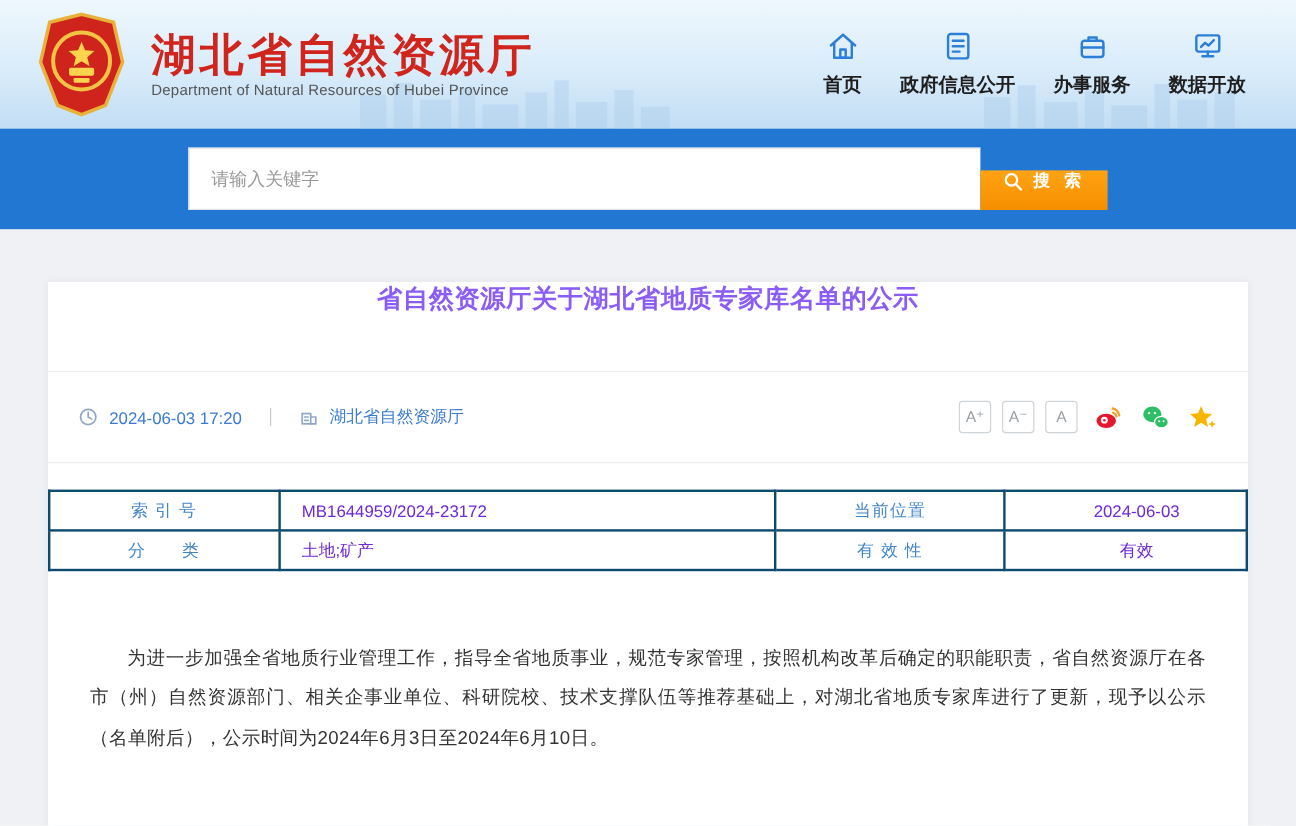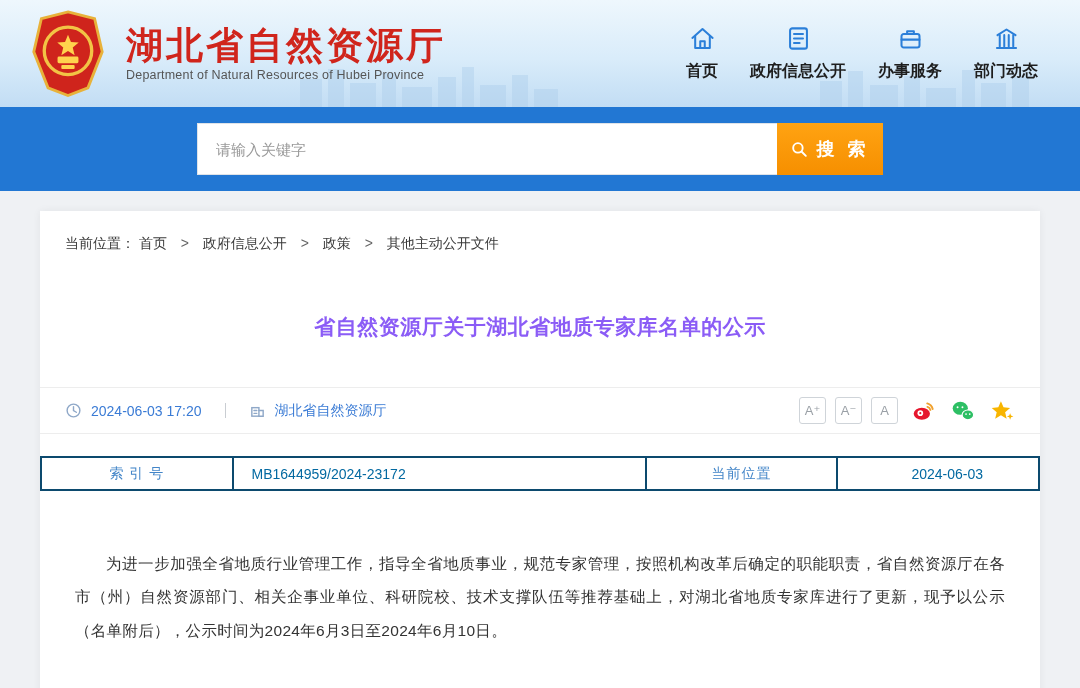--- a/index.html
+++ b/index.html
@@ -18,68 +18,69 @@
   .site-title{ font-size:37px; font-weight:bold; color:#d0251c; letter-spacing:3px; line-height:1.15; }
   .site-subtitle{ font-size:12.5px; color:#555; margin-top:0; letter-spacing:.2px; }
   .main-nav{ margin-left:auto; display:flex; gap:32px; position:relative; z-index:2; padding-right:12px; }
   .nav-item{ display:flex; flex-direction:column; align-items:center; gap:9px; cursor:pointer; text-decoration:none; }
   .nav-icon{ width:27px; height:27px; }
   .nav-icon svg{ width:100%; height:100%; }
   .nav-label{ font-size:16px; font-weight:bold; color:#1e1e1e; white-space:nowrap; }
 
   
   .search-band{ height:84px; background:#2277d3; display:flex; align-items:center; justify-content:center; }
-  .search-box{ display:flex; width:686px; height:52px; }
+  .search-box{ display:flex; width:766px; height:52px; }
   .search-input{
     flex:1; border:1px solid #dfe3e8; border-right:none; padding:0 18px;
     font-size:15px; color:#333; outline:none; background:#fff;
     font-family:"Liberation Sans","DejaVu Sans",sans-serif;
   }
   .search-input::placeholder{ color:#999; }
   .search-btn{
     width:106px; border:none; background:linear-gradient(180deg,#ffa312,#f68f00);
-    color:#fff; font-size:18px; font-weight:bold; letter-spacing:4px;
-    display:flex; align-items:center; justify-content:center; gap:7px; cursor:pointer;
+    color:#fff; font-size:14px; font-weight:bold; letter-spacing:4px;
+    display:flex; align-items:flex-start; justify-content:center; gap:7px; cursor:pointer;
     font-family:"Liberation Sans","DejaVu Sans",sans-serif;
+    margin-top:19px;
   }
   .search-btn svg{ width:19px; height:19px; }
 
   
   .content-card{
     margin:20px 40px 0; background:#fff; min-height:560px;
     box-shadow:0 0 8px rgba(0,0,0,.06); padding-bottom:40px;
   }
   .breadcrumb{ padding:24px 25px 16px; font-size:14px; color:#3a3a3a; }
   .breadcrumb a{ color:#3a3a3a; text-decoration:none; cursor:pointer; }
   .crumb-sep{ margin:0 10px; color:#666; }
 
   .article-title{ text-align:center; font-size:21px; font-weight:bold; color:#8b5cf6; margin:44px 60px 0; letter-spacing:.5px; }
 
   .meta-row{
-    margin:46px 0 0; padding:9px 25px; border-top:1px solid #ededed; border-bottom:1px solid #ededed;
+    margin:46px 0 0; padding:24px 25px; border-top:1px solid #ededed; border-bottom:1px solid #ededed;
     display:flex; align-items:center; font-size:14px; color:#3a7bd5;
   }
   .meta-left{ display:flex; align-items:center; gap:9px; }
   .meta-icon{ width:17px; height:17px; display:inline-flex; }
   .meta-icon svg{ width:100%; height:100%; }
   .meta-divider{ width:1px; height:15px; background:#c9cdd2; margin:0 14px; }
   .meta-source{ color:#3a7bd5; text-decoration:none; cursor:pointer; }
   .meta-right{ margin-left:auto; display:flex; align-items:center; gap:9px; }
   .font-size-btn{
     width:27px; height:27px; border:1px solid #cfd4d9; border-radius:3px; background:#fff;
     color:#9aa0a6; font-size:13px; display:flex; align-items:center; justify-content:center; cursor:pointer;
     font-family:"Liberation Sans","DejaVu Sans",sans-serif;
   }
   .share-icon{ width:26px; height:26px; cursor:pointer; margin-left:4px; }
   .share-icon svg{ width:100%; height:100%; }
 
   .meta-table{ width:100%; border-collapse:collapse; margin-top:22px; table-layout:fixed; }
   .meta-table td{ border:2px solid #0c4a6e; height:33px; font-size:14px; }
   .meta-table td.lbl{ color:#4285c8; text-align:center; width:19%; letter-spacing:1px; }
-  .meta-table td.val{ color:#0369a1; padding-left:18px;margin-left:20px; }
+  .meta-table td.val{ color:#6d28d9; padding-left:18px;margin-left:20px; }
   .meta-table td.val1{ width:41%; }
   .meta-table td.val2{ width:20%;text-align:center; }
 
   .article-body{
     margin:56px 35px 0; font-size:15.5px; line-height:2.15; color:#333;
     text-indent:2em; text-align:justify; letter-spacing:.3px;
   }
 </style>
 </head>
 <body>
@@ -150,55 +151,45 @@
           <rect x="4" y="8" width="16" height="12" rx="2"></rect>
             <path d="M9 8 V5.5 H15 V8"></path>
             <path d="M4 13 H20"></path>
         </svg>
       </span>
       <span class="nav-label">办事服务</span>
     </a>
     <a class="nav-item">
       <span class="nav-icon">
         <svg viewBox="0 0 24 24" fill="none" stroke="#2b7fd9" stroke-width="1.8" stroke-linecap="round" stroke-linejoin="round">
-          <path d="M4 9 L12 4 L20 9"></path>
-            <path d="M6 9 V19 M10 9 V19 M14 9 V19 M18 9 V19"></path>
-            <path d="M3.5 20.5 H20.5"></path>
-        </svg>
-      </span>
-      <span class="nav-label">部门动态</span>
+          <rect x="3.5" y="4" width="17" height="12" rx="1.5"></rect>
+            <path d="M12 16 V19.5 M8 19.5 H16"></path>
+            <path d="M7 12.5 L10 9.5 L12.5 11.5 L16.5 7.5"></path>
+        </svg>
+      </span>
+      <span class="nav-label">数据开放</span>
     </a>
   </nav>
 </header>
 
 <div class="search-band">
   <div class="search-box">
     <input class="search-input" type="text" placeholder="请输入关键字" style="">
     <button class="search-btn">
       <svg viewBox="0 0 24 24" fill="none" stroke="#fff" stroke-width="2.4" stroke-linecap="round">
         <circle cx="10" cy="10" r="6"></circle>
           <path d="M14.8 14.8 L20 20"></path>
       </svg>
       <span>搜 索</span>
     </button>
   </div>
 </div>
 
 <main class="content-card">
 
-  <div class="breadcrumb">
-    <span>当前位置：</span>
-    <a>首页</a>
-    <span class="crumb-sep">&gt;</span>
-    <a>政府信息公开</a>
-    <span class="crumb-sep">&gt;</span>
-    <a>政策</a>
-    <span class="crumb-sep">&gt;</span>
-    <a>其他主动公开文件</a>
-  </div>
 
   <h1 class="article-title">省自然资源厅关于湖北省地质专家库名单的公示</h1>
 
   <div class="meta-row">
     <div class="meta-left">
       <span class="meta-icon">
         <svg viewBox="0 0 24 24" fill="none" stroke="#8fa8c8" stroke-width="2" stroke-linecap="round">
           <circle cx="12" cy="12" r="9"></circle>
             <path d="M12 6.5 V12 L16 14.5"></path>
         </svg>
@@ -247,18 +238,24 @@
   </div>
 
   <table class="meta-table">
     <tbody>
       <tr>
         <td class="lbl">索 引 号</td>
         <td class="val val1">MB1644959/2024-23172</td>
         <td class="lbl">当前位置</td>
         <td class="val val2">2024-06-03</td>
       </tr>
+      <tr>
+        <td class="lbl">分　　类</td>
+        <td class="val val1">土地;矿产</td>
+        <td class="lbl">有 效 性</td>
+        <td class="val val2">有效</td>
+      </tr>
     </tbody>
   </table>
 
   <p class="article-body">为进一步加强全省地质行业管理工作，指导全省地质事业，规范专家管理，按照机构改革后确定的职能职责，省自然资源厅在各市（州）自然资源部门、相关企事业单位、科研院校、技术支撑队伍等推荐基础上，对湖北省地质专家库进行了更新，现予以公示（名单附后），公示时间为2024年6月3日至2024年6月10日。</p>
 
 </main>
 
 </body></html>

